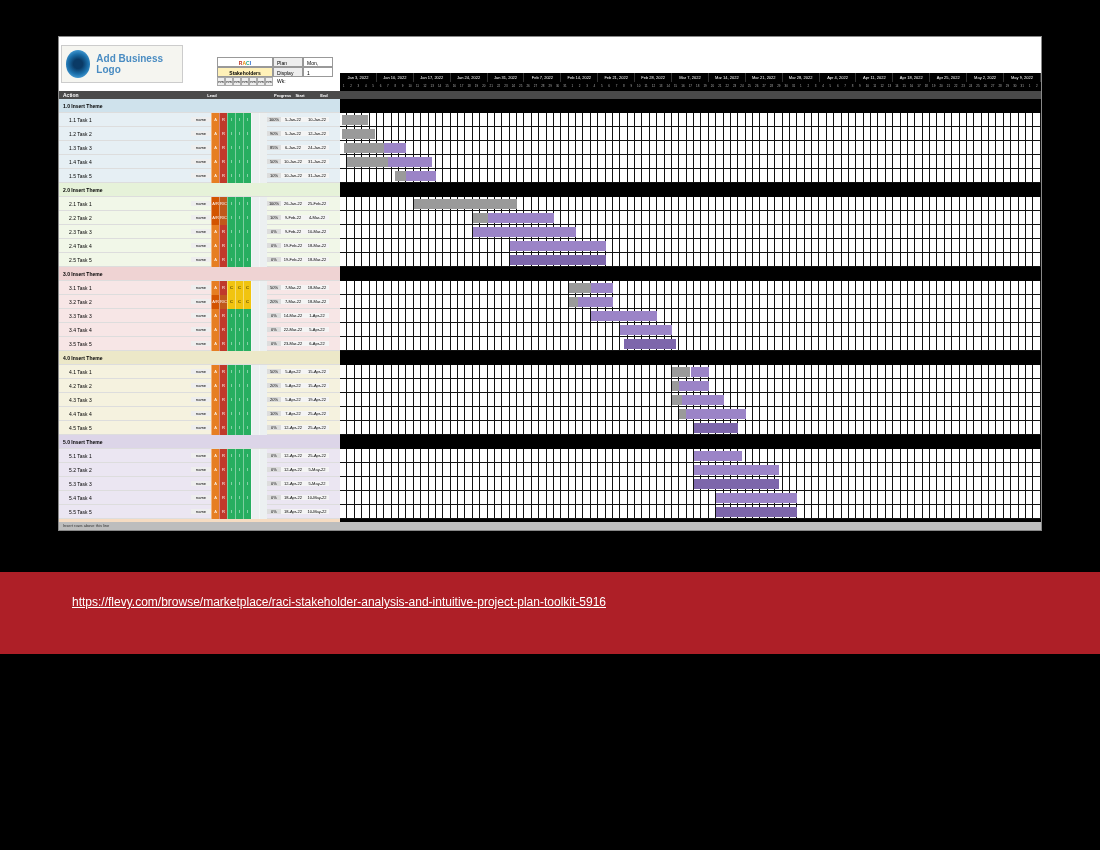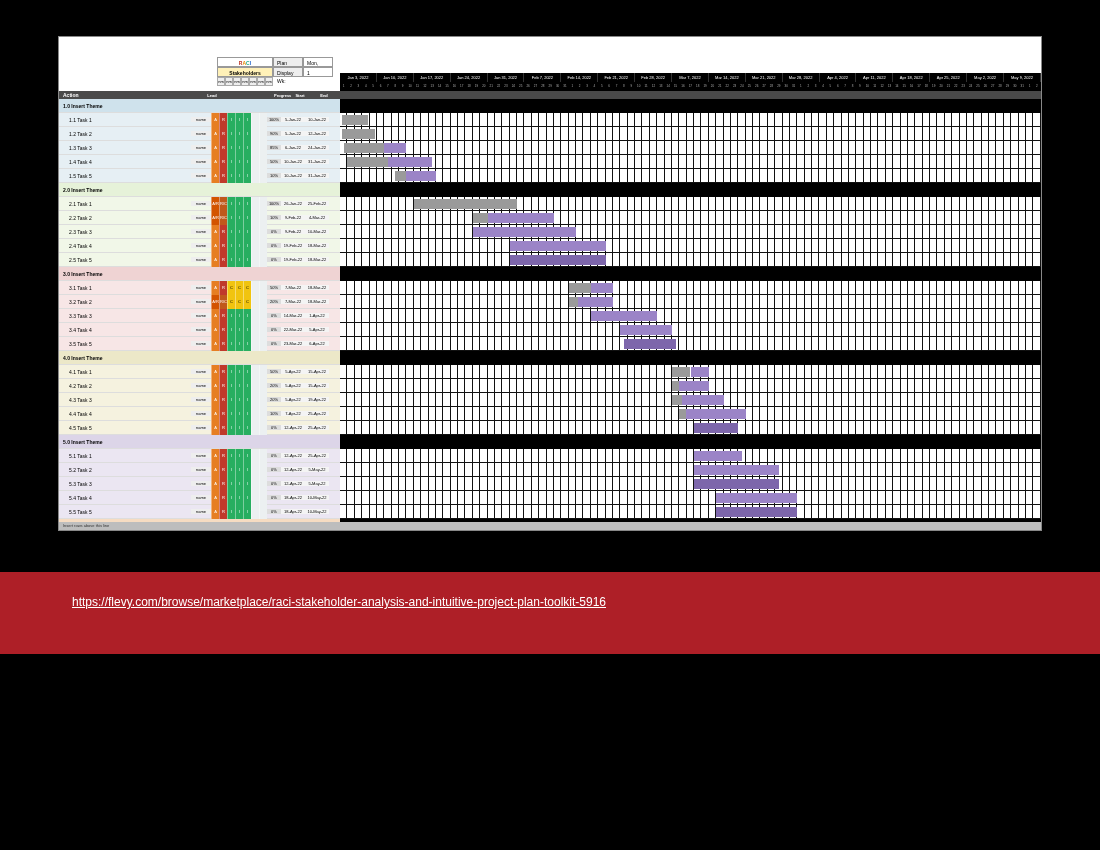--- a/index.html
+++ b/index.html
@@ -118,20 +118,24 @@
   .banner .bold { font-weight:bold; }
   .banner a { color:#fff; text-decoration:underline; font-size:12px;padding-left:44px; }
 </style>
 </head>
 <body>
 
 <div class="plan-name">[Insert Plan Name]</div>
 
 <div class="sheet-wrap">
 
+  <div class="logo-box">
+    <div class="logo-circle"></div>
+    <div class="logo-text">Add Business Logo</div>
+  </div>
 
   <div class="meta-panel">
     <div class="meta-row">
       <div class="meta-cell meta-raci"><span class="r">R</span><span class="a">A</span><span class="c">C</span><span class="i">I</span></div>
       <div class="meta-cell meta-lbl">Plan Start:</div>
       <div class="meta-cell meta-val">Mon, 1/3/2022</div>
     </div>
     <div class="meta-row">
       <div class="meta-cell stake-lbl">Stakeholders</div>
       <div class="meta-cell meta-lbl">Display Wk:</div>

